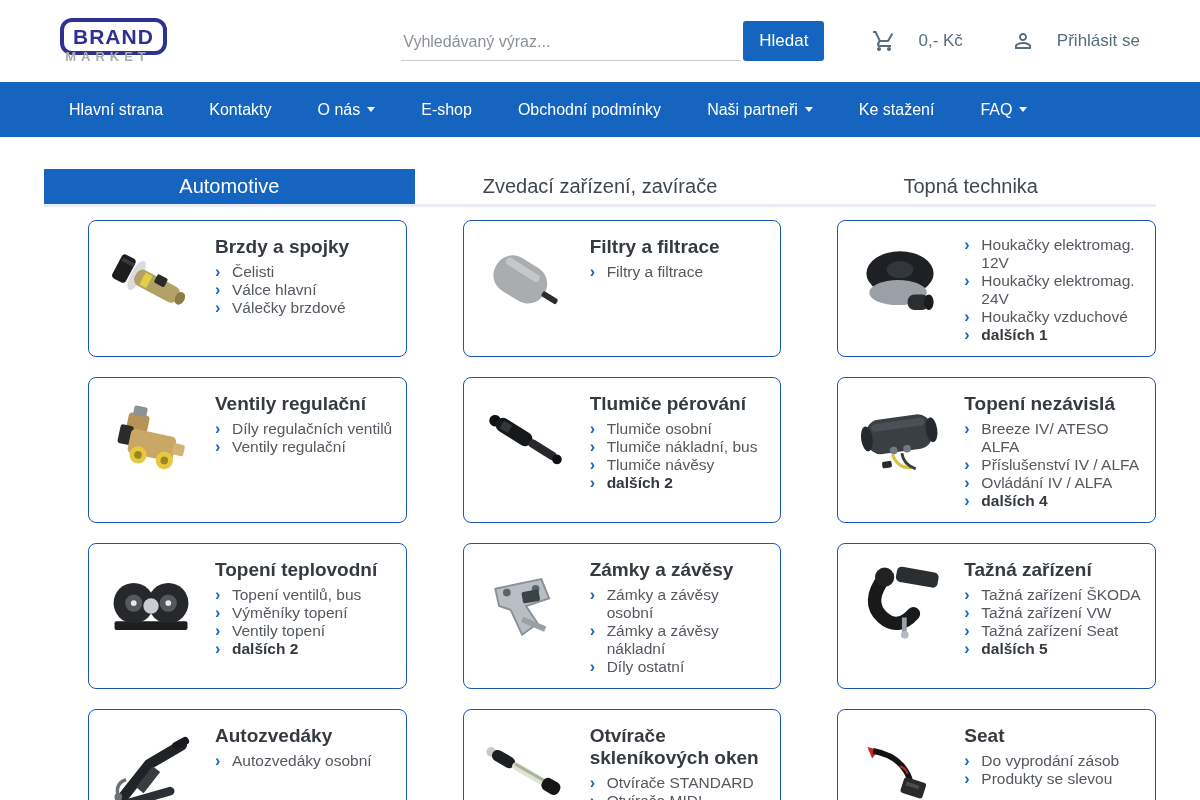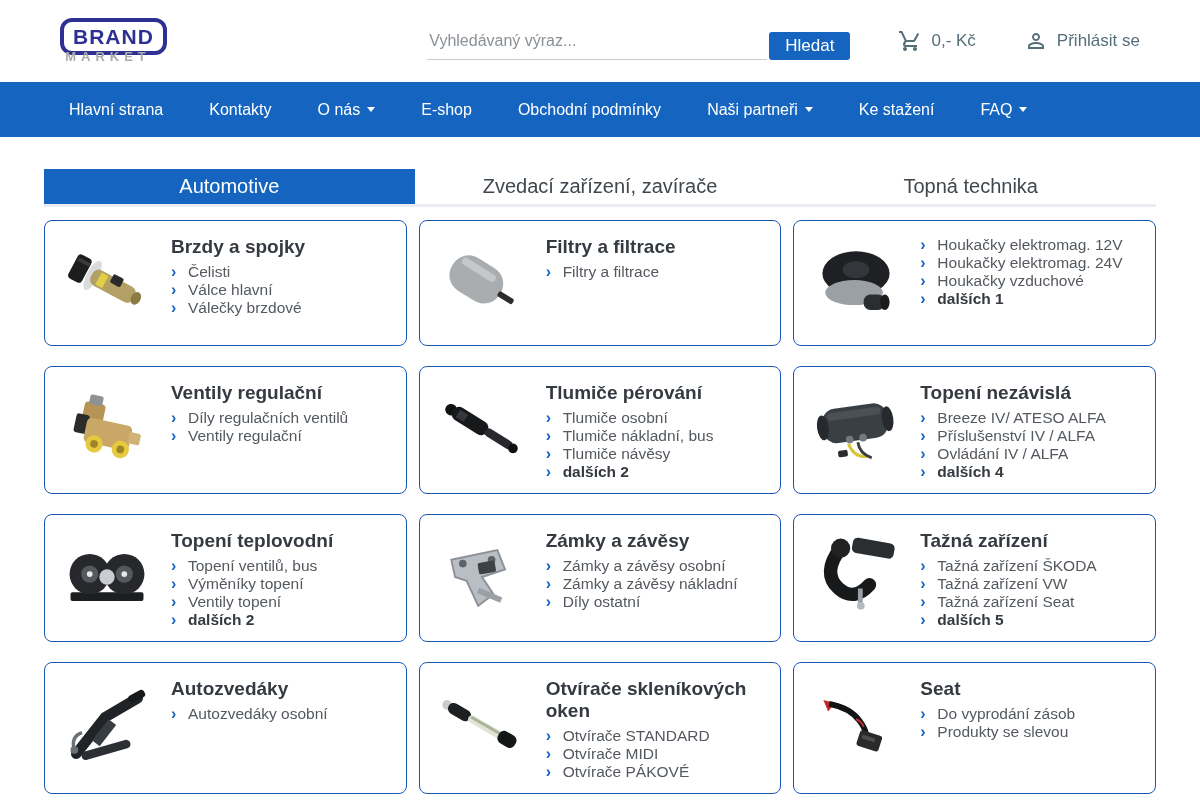--- a/index.html
+++ b/index.html
@@ -7,39 +7,39 @@
 
   
   .header { display: flex; align-items: center; height: 82px; padding: 0 60px; background: #fff; }
   .logo { cursor: pointer; width: 96px; }
   .logo-box { display: inline-block; border: 4px solid #2e3192; border-radius: 12px; padding: 3px 9px 2px; }
   .logo-brand { font-size: 21px; font-weight: 800; color: #2e3192; letter-spacing: 1px; }
   .logo-market { margin-top: -6px; text-align: center; color: #a9a9a9; font-weight: 700; font-size: 13px; letter-spacing: 5px; }
   .search-area { margin-left: auto; display: flex; align-items: flex-end; }
   .search-input { width: 340px; height: 38px; border: none; border-bottom: 1px solid #c9ced4; font-size: 16px; color: #333; outline: none; padding: 4px 2px; background: transparent; }
   .search-input::placeholder { color: #8a9096; }
-  .btn-primary { margin-left: 2px; height: 28px; padding: 0 16px; background: #1565c0; color: #fff; border: none; border-radius: 3px; font-size: 17px; cursor: pointer; font-family: inherit; }
+  .btn-primary { margin-left: 2px; height: 40px; padding: 0 16px; background: #1565c0; color: #fff; border: none; border-radius: 3px; font-size: 17px; cursor: pointer; font-family: inherit; }
   .header-right { display: flex; align-items: center; margin-left: 48px; gap: 48px; }
-  .icon-group { display: flex; align-items: center; gap: 9px; color: #546e7a; font-size: 17px; cursor: pointer; white-space: nowrap; }
+  .icon-group { display: flex; align-items: center; gap: 22px; color: #546e7a; font-size: 17px; cursor: pointer; white-space: nowrap; }
   .icon-group svg { width: 24px; height: 24px; fill: #546e7a; }
 
   
   .nav { height: 55px; background: #1565c0; display: flex; align-items: center; padding: 0 46px; }
   .nav-item { color: #ffffff; font-size: 16px; text-decoration: none; padding: 0 23px; height: 44px; display: flex; align-items: center; cursor: pointer; }
   .caret { display: inline-block; margin-left: 7px; width: 0; height: 0; border-left: 4px solid transparent; border-right: 4px solid transparent; border-top: 5px solid #ffffff; }
 
   
   .main { width: 1112px; margin: 32px auto 0; }
   .tabs { display: flex; border-bottom: 3px solid #e9edf3; }
   .tab { flex: 1; height: 35px; display: flex; align-items: center; justify-content: center; font-size: 20px; color: #3f474e; cursor: pointer; }
   .tab.active { background: #1565c0; color: #ffffff; }
 
   
   .grid { display: grid; grid-template-columns: repeat(3, 1fr); gap: 20px 12px; margin-top: 13px; padding-bottom: 20px; }
-  .card { border: 1px solid #1b55b6; border-radius: 8px; background: #fff; display: flex; padding: 12px; min-height: 124px; }
+  .card { border: 1px solid #1b55b6; border-radius: 8px; background: #fff; display: flex; padding: 12px; min-height: 124px; margin-left: 44px; }
   .card-img { flex: 0 0 100px; width: 100px; height: 100px; margin-right: 14px; display: flex; align-items: center; justify-content: center; }
   .card-img svg { width: 96px; height: 96px; }
   .card-body { padding-top: 3px; }
   .card-title { font-size: 19px; font-weight: 700; color: #343a40; margin-bottom: 5px; cursor: pointer; }
   .card-list { list-style: none; }
   .card-list li { display: flex; align-items: baseline; font-size: 15.5px; line-height: 18px; color: #54595f; cursor: pointer; }
   .chev { color: #1565c0; font-weight: 600; font-size: 16px; width: 17px; flex: none; text-align: left; }
   li.bold { font-weight: 700; color: #343a40; }
 </style>
 </head>

